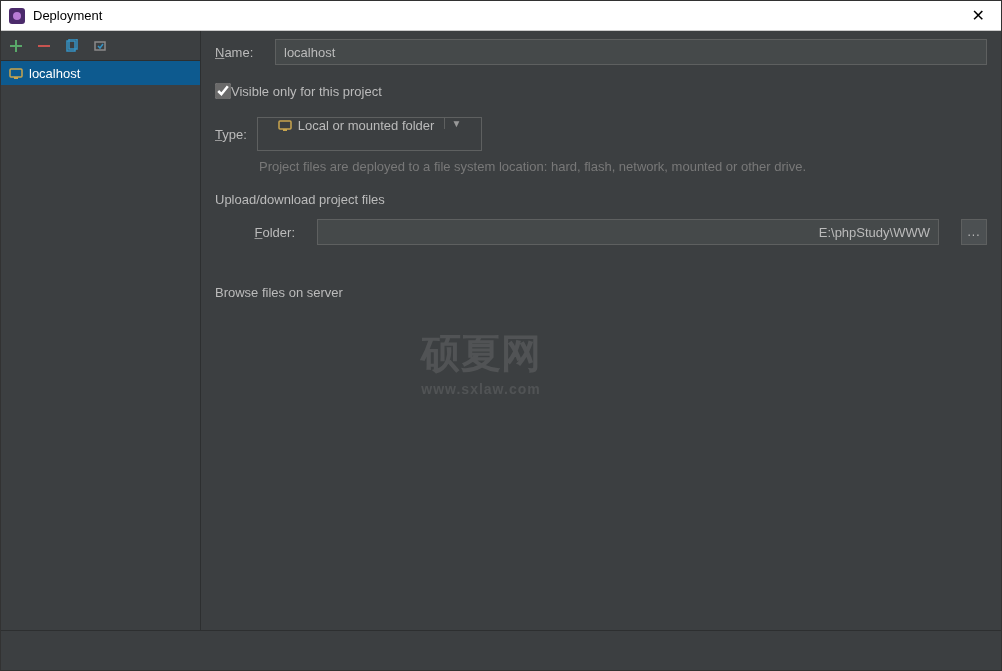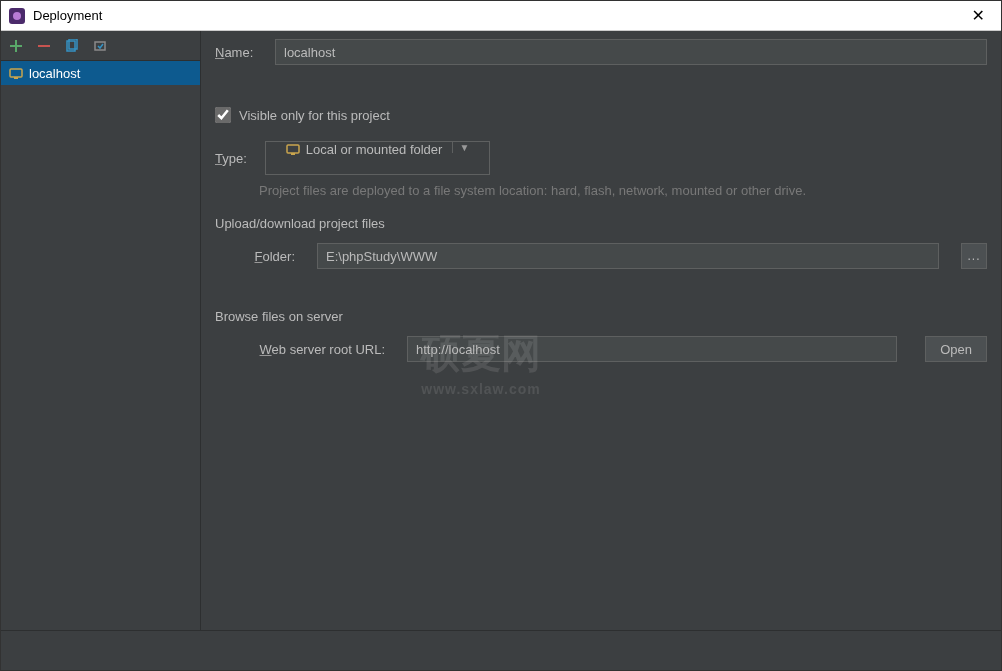--- a/index.html
+++ b/index.html
@@ -16,46 +16,46 @@
 
 .sidebar { width: 200px; background: #3c3f41; border-right: 1px solid #2d2f30; display: flex; flex-direction: column; }
 .toolbar { height: 30px; display: flex; align-items: center; padding: 0 6px; gap: 10px; border-bottom: 1px solid #2d2f30; }
 .toolbar .tb-btn { width: 18px; height: 18px; display: flex; align-items: center; justify-content: center; cursor: pointer; }
 .server-list { flex: 1; }
 .server-item { height: 24px; display: flex; align-items: center; padding: 0 8px; background: #0d5a8f; color: #ffffff; gap: 6px; }
 .server-item .srv-icon { width: 14px; height: 14px; }
 
 .main { flex: 1; display: flex; flex-direction: column; padding: 8px 14px 0 14px; overflow: hidden; }
 
-.name-row { display: flex; align-items: center; gap: 10px; margin-bottom: 28px; }
+.name-row { display: flex; align-items: center; gap: 10px; margin-bottom: 4px; }
 .name-row label { min-width: 50px; }
 .name-row input { flex: 1; height: 26px; background: #45494a; border: 1px solid #5e6060; color: #bbbbbb; padding: 0 8px; font-size: 13px; }
 
 .tabs { display: flex; border-bottom: 1px solid #2d2f30; }
 .tab { padding: 6px 10px; cursor: pointer; color: #bbbbbb; }
 .tab.active { background: #515658; }
 
 .tab-content { padding-top: 14px; }
 
-.checkbox-row { display: flex; align-items: center; gap: 8px; margin-bottom: 18px; }
+.checkbox-row { display: flex; align-items: center; margin-bottom: 18px; }
 .checkbox-row input[type="checkbox"] { width: 16px; height: 16px; accent-color: #6a6a6a; }
 
-.type-row { display: flex; align-items: center; gap: 18px; margin-bottom: 8px; }
+.type-row { display: flex; align-items: center; gap: 10px; margin-bottom: 8px; }
 .type-select { display: flex; align-items: flex-start; height: 34px; border: 1px solid #5e6060; background: #3c3f41; padding: 0 20px; gap: 6px; }
 .type-select .ts-icon { width: 14px; height: 14px; }
 .type-select .ts-arrow { border-left: 1px solid #5e6060; padding-left: 6px; margin-left: 4px; font-size: 10px; color: #999; }
 
 .hint { color: #787878; margin: 0 0 18px 44px; font-size: 13px; }
 
 .section-label { margin-bottom: 12px; }
 
 .field-row { display: flex; align-items: center; gap: 22px; margin-bottom: 12px; padding-left: 20px; }
 .field-row label { min-width: 60px; text-align: right; }
 .field-row .wide-label { min-width: 150px; }
-.field-row input { flex: 1; height: 26px; background: #45494a; border: 1px solid #5e6060; color: #bbbbbb; padding: 0 8px; font-size: 13px; }
+.field-row input { flex: 1; height: 26px; background: #45494a; border: 1px solid #5e6060; color: #bbbbbb; padding: 0 8px; font-size: 13px; text-align: right; }
 .browse-btn { width: 26px; height: 26px; background: #4c5052; border: 1px solid #5e6060; color: #bbbbbb; display: flex; align-items: center; justify-content: center; cursor: pointer; font-size: 12px; letter-spacing: 1px; }
 .open-btn { height: 26px; padding: 0 14px; background: #4c5052; border: 1px solid #5e6060; color: #bbbbbb; cursor: pointer; font-size: 13px; margin-left: 6px; }
 
 .section-spacer { height: 28px; }
 
 .underline { text-decoration: underline; text-decoration-color: #999; }
 
 .watermark { position: absolute; left: 420px; top: 325px; color: rgba(200,200,200,0.15); font-size: 40px; font-weight: bold; pointer-events: none; text-align: center; }
 .watermark .wm-sub { font-size: 14px; letter-spacing: 1px; }
 
@@ -155,25 +155,20 @@
         <div class="field-row">
           <label><span class="underline">F</span>older:</label>
           <input type="text" value="E:\phpStudy\WWW" style="">
           <div class="browse-btn">...</div>
         </div>
 
         <div class="section-spacer"></div>
 
         <div class="section-label">Browse files on server</div>
 
-        <div class="field-row">
-          <label class="wide-label"><span class="underline">W</span>eb server root URL:</label>
-          <input type="text" value="http://localhost" style="">
-          <button class="open-btn">Open</button>
-        </div>
 
       </div>
 
     </div>
 
   </div>
 
   <div class="footer"></div>
 
   <div class="watermark">

